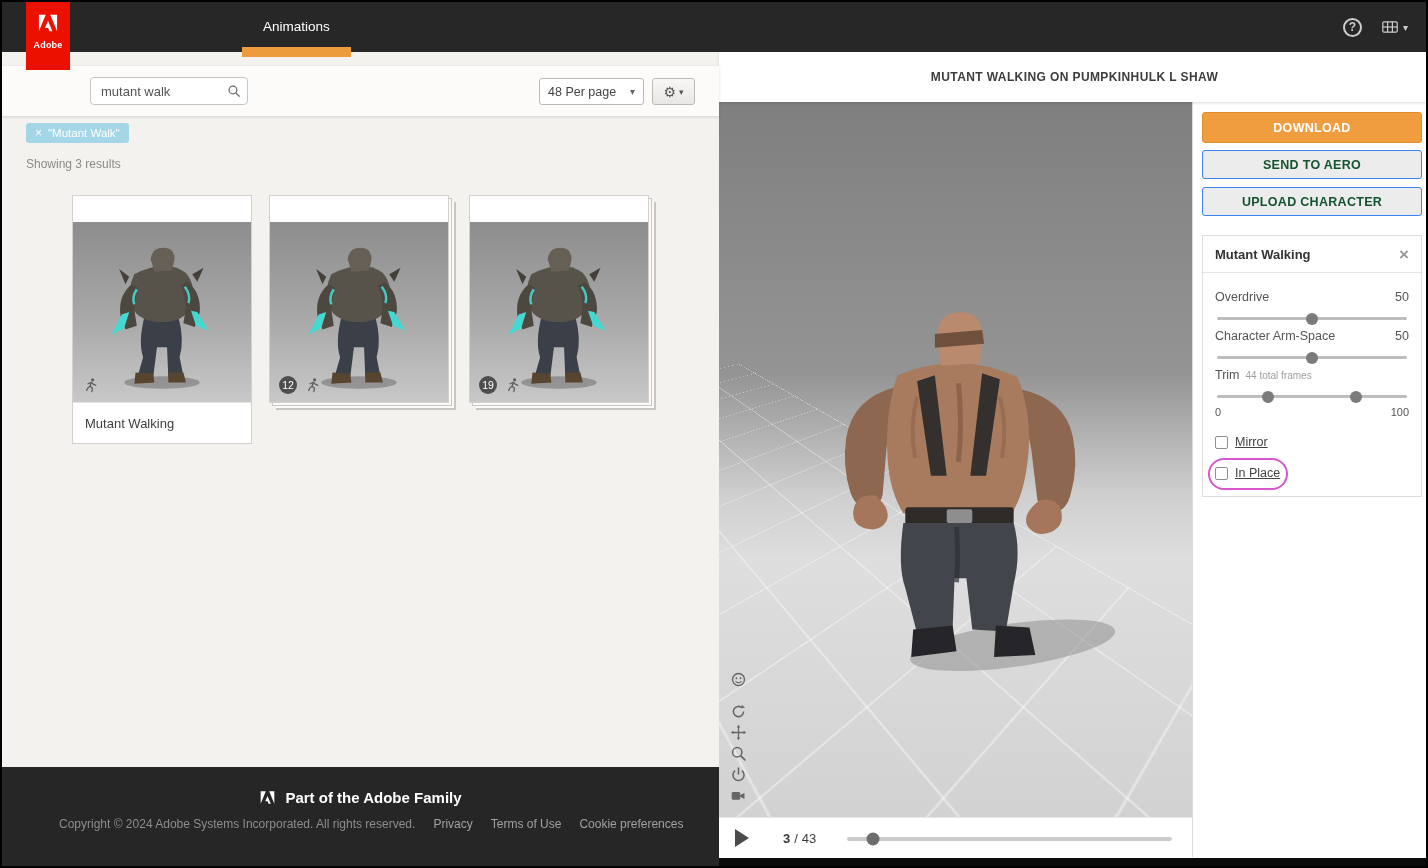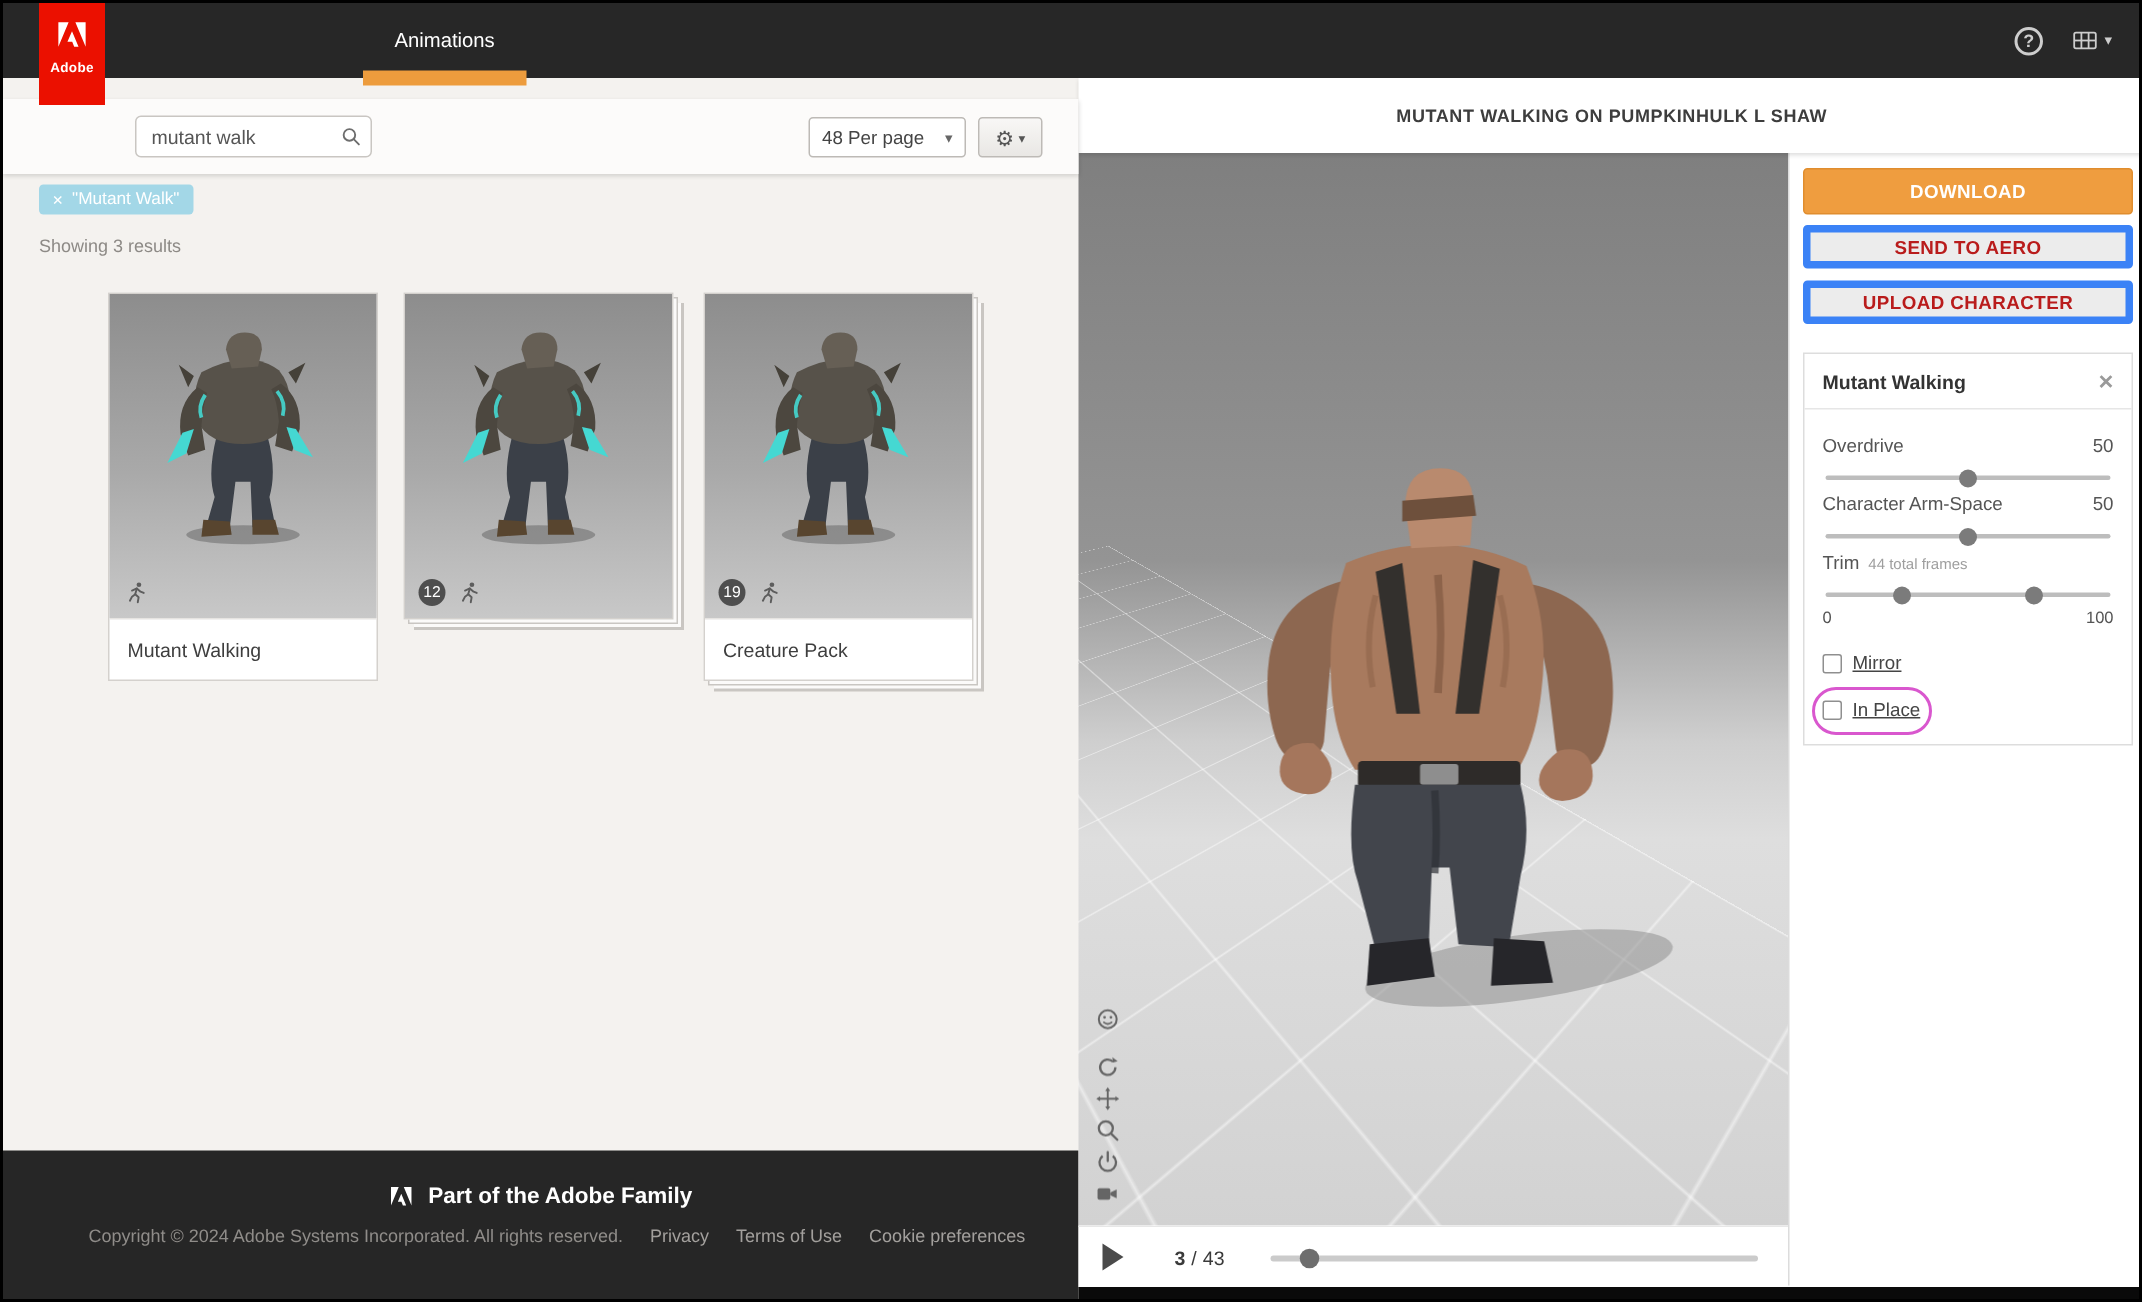--- a/index.html
+++ b/index.html
@@ -47,21 +47,21 @@
 
   
   .content { position:absolute; left:0; top:100px; width:717px; height:665px; background:#f4f2ef; }
   .chip { position:absolute; left:24px; top:21px; height:20px; background:#a3d7e7; border-radius:3px;
     color:#fff; font-size:11.5px; display:flex; align-items:center; padding:0 9px; gap:6px; cursor:pointer; }
   .chip-close { font-size:12px; line-height:1; }
   .summary { position:absolute; left:24px; top:55px; font-size:12px; color:#8d8a86; }
   .card { position:absolute; top:93px; width:180px; background:#fff; border:1px solid #d4d1cd; cursor:pointer; }
   .card.stacked { box-shadow:3px 3px 0 -1px #fbfaf9, 3px 3px 0 0 #c9c6c2, 6px 6px 0 -1px #fbfaf9, 7px 7px 0 0 #c9c6c2; }
   .card1 { left:70px; } .card2 { left:267px; } .card3 { left:467px; }
-  .thumb { position:relative; width:100%; height:216px; background:linear-gradient(#8d8d8d,#a9a9a9 55%,#c8c8c8); overflow:hidden; }
+  .thumb { position:relative; width:100%; height:180px; background:linear-gradient(#8d8d8d,#a9a9a9 55%,#c8c8c8); overflow:hidden;margin-top:26px; }
   .thumb .creature { position:absolute; left:50%; top:14px; width:126px; height:162px; transform:translateX(-50%); }
   .thumb-meta { position:absolute; left:9px; bottom:8px; display:flex; align-items:center; gap:7px; }
   .badge { min-width:18px; height:18px; border-radius:50%; background:rgba(58,58,58,.85); color:#fff;
     font-size:10.5px; display:flex; align-items:center; justify-content:center; padding:0 2px; }
   .badge:empty { display:none; }
   .run-icon { width:17px; height:17px; color:#5d5d5d; }
   .card-title { height:41px; line-height:41px; padding:0 12px; font-size:13px; color:#3e3e3e;
     border-top:1px solid #e6e4e1; white-space:nowrap; overflow:hidden; }
 
   
@@ -92,21 +92,21 @@
   .frame-counter { position:absolute; left:64px; top:13px; font-size:13px; color:#3a3a3a; display:flex; gap:4px; }
   .frame-counter .cur { font-weight:bold; }
   .timeline { position:absolute; left:128px; top:19px; width:325px; height:4px; background:#cbcbcb; border-radius:2px; cursor:pointer; }
   .timeline-handle { position:absolute; top:50%; width:13px; height:13px; background:#6e6e6e; border-radius:50%; transform:translate(-50%,-50%); cursor:grab; }
 
   
   .sidebar { position:absolute; left:1190px; top:100px; width:238px; height:755px; background:#fff; border-left:1px solid #dcdcdc; }
   .btn { position:absolute; left:9px; width:220px; border-radius:3px; font-weight:bold; font-size:12.5px;
     display:flex; align-items:center; justify-content:center; cursor:pointer; letter-spacing:.3px; }
   .btn-download { top:10px; height:31px; background:#ef9d3f; color:#fff; border:1px solid #e08d2e; }
-  .btn-secondary { background:#ececec; color:#b91c1c; border:5px solid #3b82f6; height:29px; }
+  .btn-secondary { background:#ececec; color:#14532d; border:1px solid #3b82f6; height:29px; }
   .btn-aero { top:48px; } .btn-upload { top:85px; }
   .panel { position:absolute; left:9px; top:133px; width:220px; background:#fff; border:1px solid #dddddd; }
   .panel-header { height:37px; display:flex; align-items:center; justify-content:space-between; padding:0 12px;
     border-bottom:1px solid #e6e6e6; font-size:13px; font-weight:bold; color:#333; }
   .panel-close { color:#9a9a9a; font-size:17px; cursor:pointer; line-height:1; }
   .panel-body { padding:8px 12px 16px;text-align:right; }
   .ctl-row { display:flex; justify-content:space-between; align-items:baseline; font-size:12.5px; color:#555; margin-top:9px; }
   .slider { position:relative; height:3px; background:#bdbdbd; border-radius:2px; margin:13px 2px 8px; }
   .handle { position:absolute; top:50%; width:12px; height:12px; border-radius:50%; background:#7b7b7b;
     transform:translate(-50%,-50%); cursor:grab; }
@@ -251,21 +251,20 @@
         <svg class="creature" viewBox="0 0 100 120">
             <use href="#sym-creature"></use>
           </svg>
         <div class="thumb-meta">
           <span class="badge">19</span>
           <svg class="run-icon" viewBox="0 0 24 24">
               <use href="#sym-runner"></use>
             </svg>
         </div>
       </div>
-      <div class="card-title">Creature Pack</div>
     </div>
   </div>
 
   <div class="footer">
     <div class="family">
       <svg viewBox="0 0 24 22">
           <use href="#sym-adobe-a"></use>
         </svg>
       <span>Part of the Adobe Family</span>
     </div>

